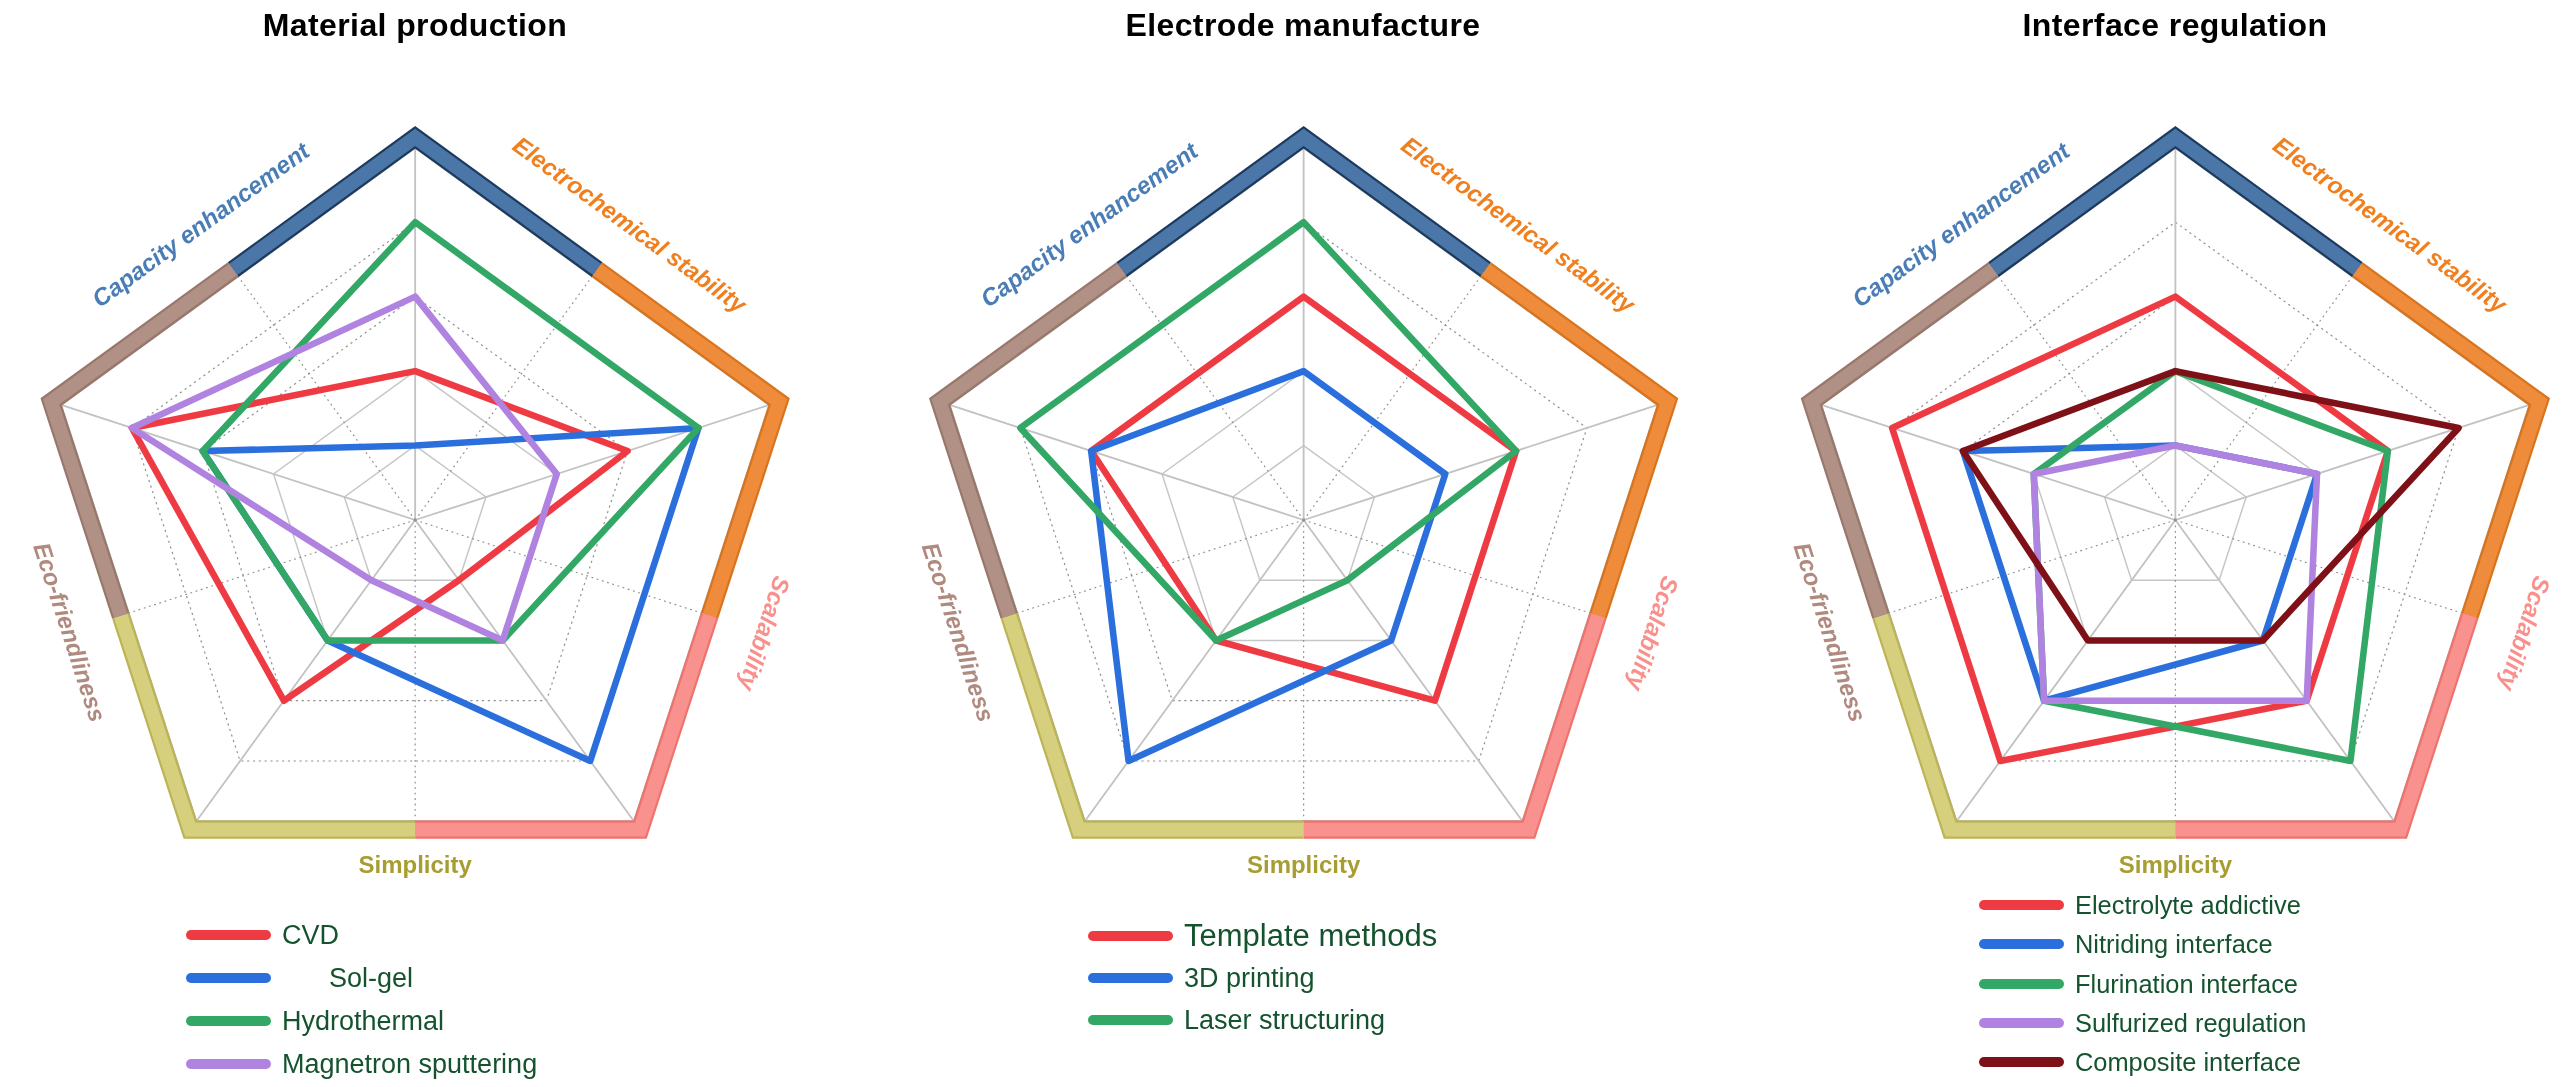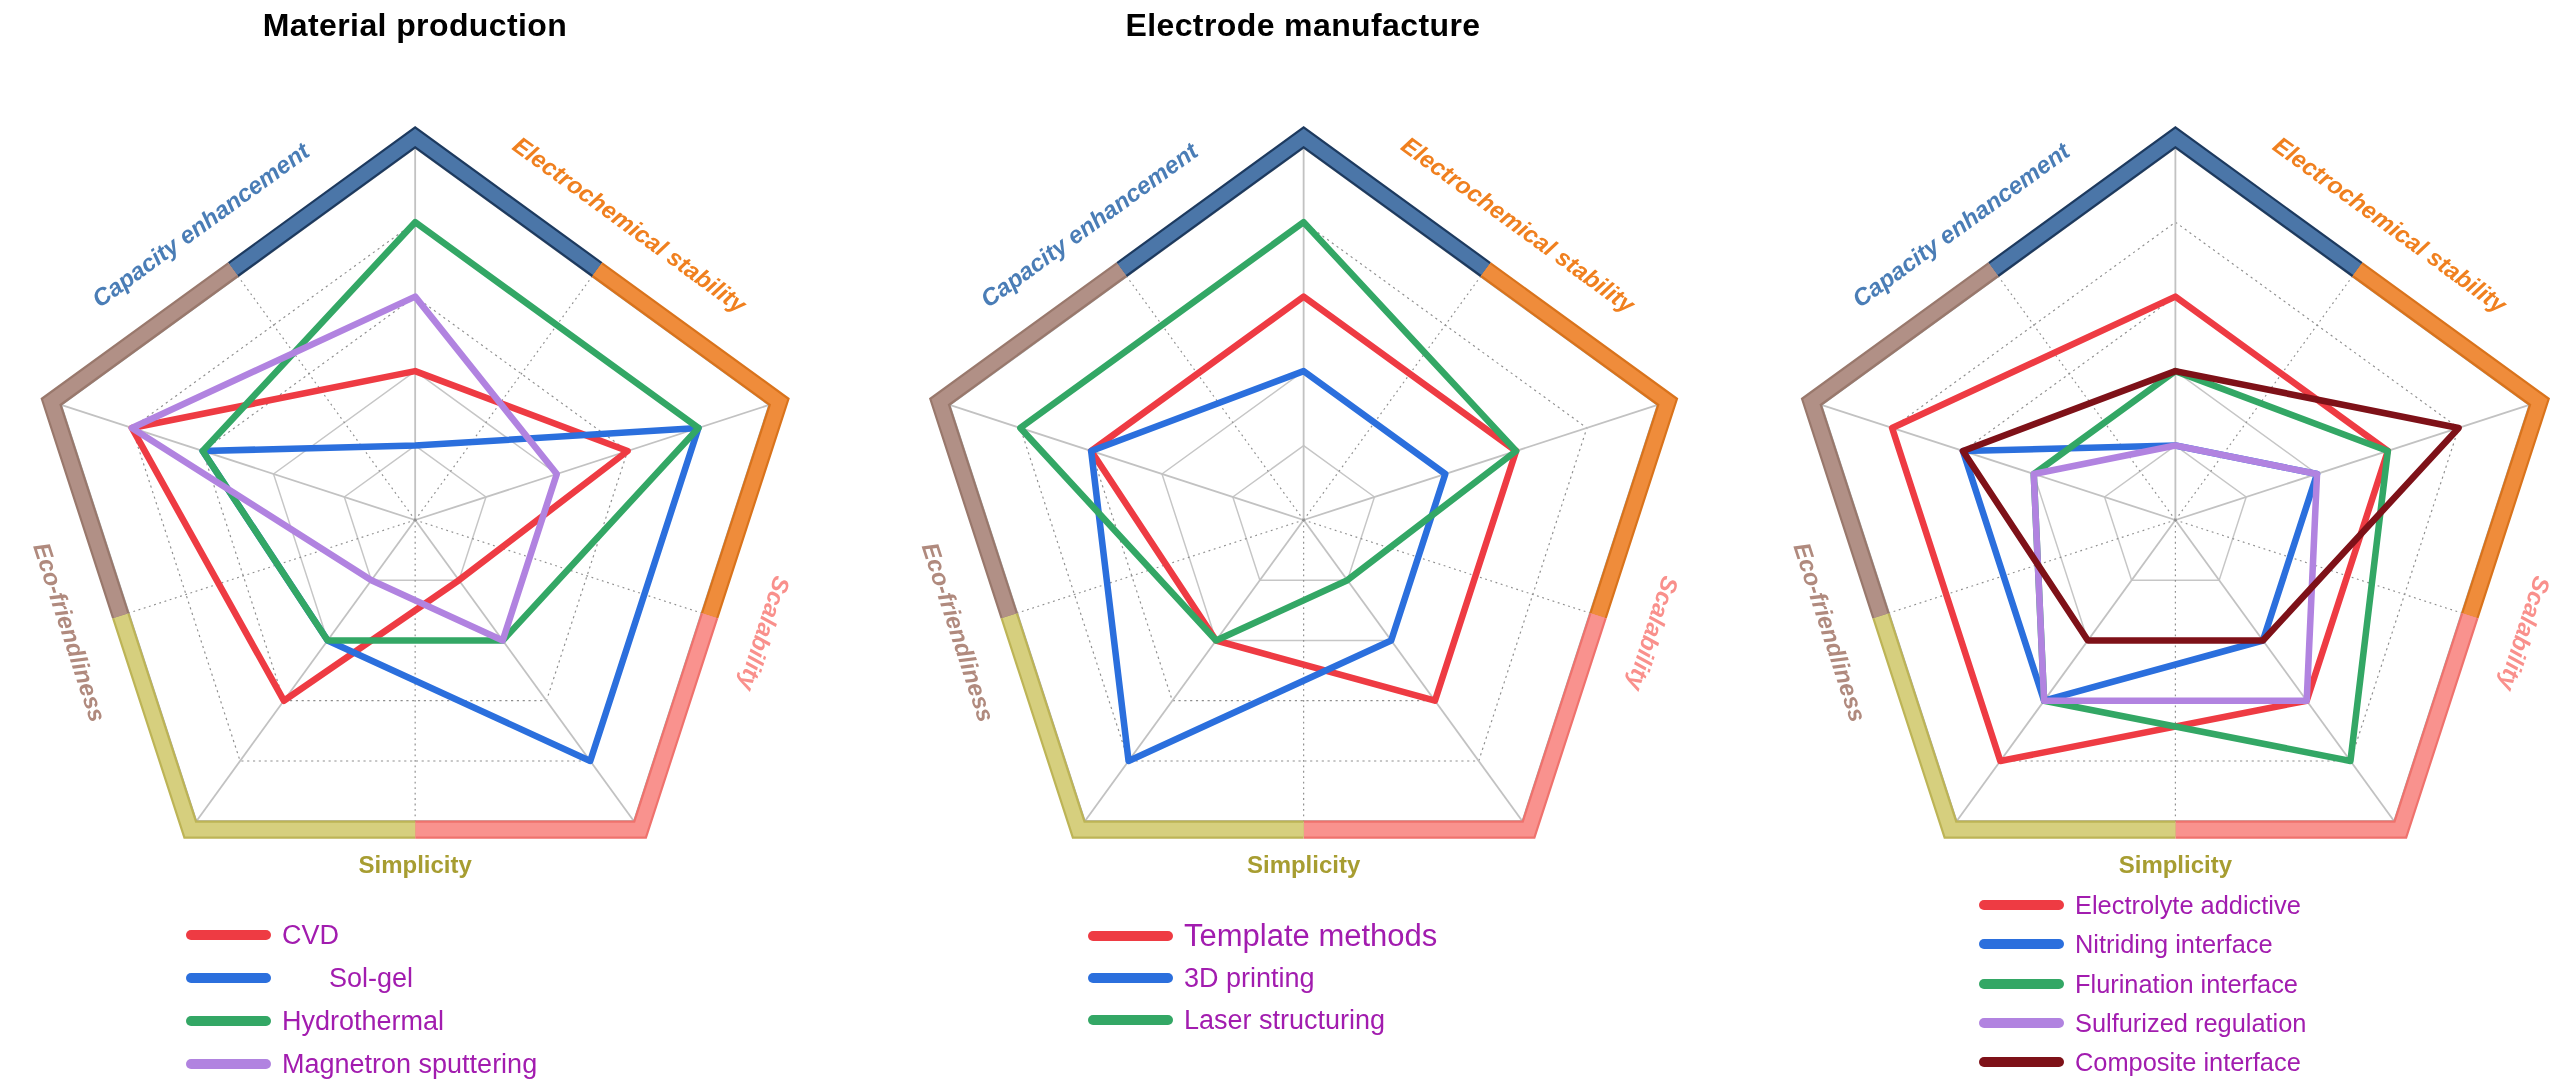--- a/index.html
+++ b/index.html
@@ -30,21 +30,21 @@
     height: 32px;
   }
   .legend-swatch {
     width: 85px;
     height: 9.5px;
     border-radius: 5.1px;
     flex: 0 0 auto;
   }
   .legend-label {
     margin-left: 11px;
-    color: #a21caf;
+    color: #14532d;
     white-space: nowrap;
   }
   .axis-label { font-weight: bold; }
 </style>
 </head>
 <body>
 
 <div class="stage">
 
   <svg id="radar-svg" width="2576" height="1088" viewBox="0 0 3543 1496">
@@ -177,20 +177,21 @@
           <text x="3285.4" y="311.1" fill="#f0801f" font-size="33" font-weight="bold" font-style="italic" text-anchor="middle" dominant-baseline="middle" transform="rotate(36 3285.4 311.1)" class="axis-label">Electrochemical stability</text>
           <text x="3469.6" y="870.2" fill="#f9908c" font-size="33" font-weight="bold" font-style="italic" text-anchor="middle" dominant-baseline="middle" transform="rotate(108 3469.6 870.2)" class="axis-label">Scalability</text>
           <text x="2992.0" y="1191.2" fill="#a79d31" font-size="33" font-weight="bold" font-style="normal" text-anchor="middle" dominant-baseline="middle" transform="rotate(0 2992.0 1191.2)" class="axis-label">Simplicity</text>
           <text x="2514.4" y="870.2" fill="#b08a7e" font-size="33" font-weight="bold" font-style="italic" text-anchor="middle" dominant-baseline="middle" transform="rotate(72 2514.4 870.2)" class="axis-label">Eco-friendliness</text>
         </g>
       </g>
     </svg>
 
   <div class="chart-title" style="left: 88px;">Material production</div>
   <div class="chart-title" style="left: 976px;">Electrode manufacture</div>
+  <div class="chart-title" style="left: 1848px;">Interface regulation</div>
 
   <div id="legends">
       <div class="legend-row" style="left: 186px; top: 919px;">
         <div class="legend-swatch" style="background: rgb(238, 59, 67);"></div>
         <span class="legend-label" style="font-size: 27px;">CVD</span>
       </div>
       <div class="legend-row" style="left: 186px; top: 962px; gap: 47px;">
         <div class="legend-swatch" style="background: rgb(43, 111, 221);"></div>
         <span class="legend-label" style="font-size: 27px;">Sol-gel</span>
       </div>

